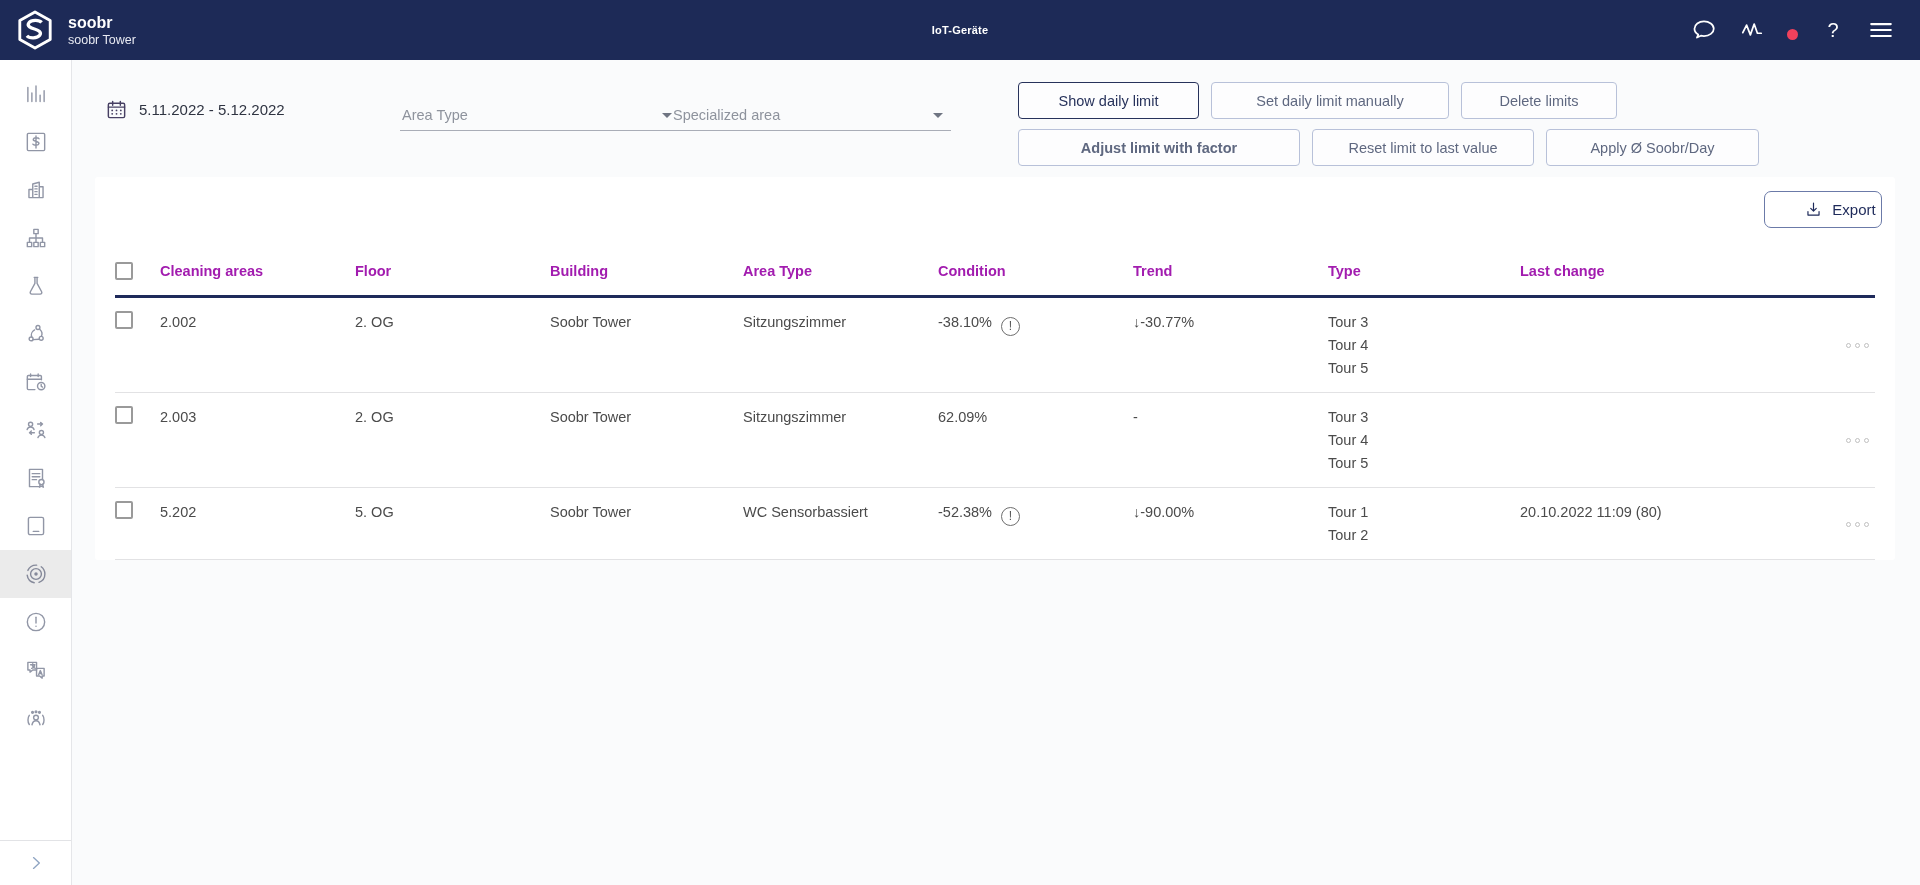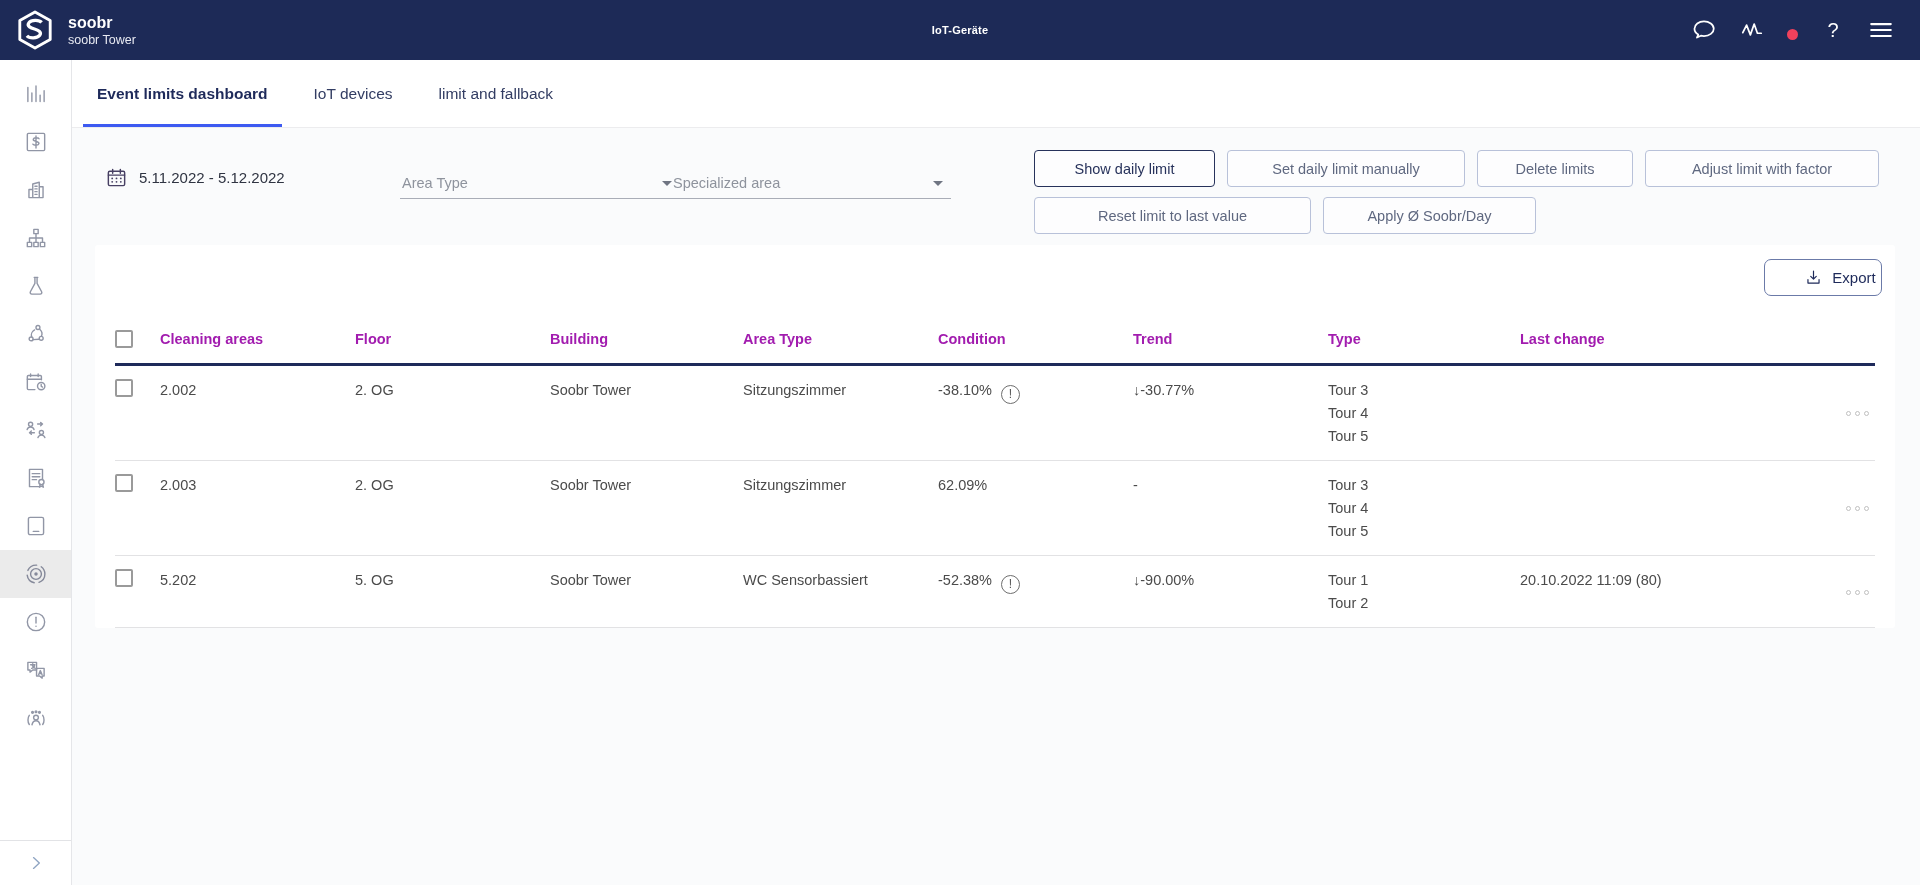--- a/index.html
+++ b/index.html
@@ -44,26 +44,26 @@
   .date-picker { position:absolute; left:33px; top:38px; display:flex; align-items:center; gap:11px; cursor:pointer; }
   .date-text { font-size:15px; color:#2f3442; }
   .mat-select { position:absolute; top:40px; height:31px; width:280px; border-bottom:1px solid #a9adb7;
     display:flex; align-items:center; justify-content:space-between; font-size:14.5px; color:#8e939d;
     cursor:pointer; padding:0 2px 0 2px; }
   .mat-select.s1 { left:328px; }
   .mat-select.s2 { left:599px; }
   .caret { width:0; height:0; border-left:5px solid transparent; border-right:5px solid transparent;
     border-top:5px solid #6f7582; margin-right:6px; }
 
-  .btn-block { position:absolute; top:22px; right:41px; width:845px; display:flex; flex-wrap:wrap;
+  .btn-block { position:absolute; top:22px; right:57px; width:845px; display:flex; flex-wrap:wrap;
     column-gap:12px; row-gap:10px; }
   .act-btn { height:37px; background:#fdfdfe; border:1px solid #b8c1d9; border-radius:4px;
     color:#5f6880; font-size:14.5px; font-family:inherit; cursor:pointer; padding:0 6px; }
   .act-btn.active { border:1px solid #27325b; color:#27325b; }
-  .w1{width:181px;} .w2{width:238px;} .w3{width:156px;} .w4{width:234px;} .w5{width:277px;} .w6{width:213px;}
+  .w1{width:181px;} .w2{width:238px;} .w3{width:156px;} .w4{width:282px;font-weight:bold;} .w5{width:222px;} .w6{width:213px;}
 
   
   .card { margin:0 25px 0 23px; width:1800px; background:#fff; border-radius:3px; padding:0 20px 0 20px; }
   .export-row { height:53px; display:flex; justify-content:flex-end; align-items:flex-end; padding-right:-2px; }
   .export-btn { height:37px; width:118px; display:flex; align-items:center; justify-content:center; gap:9px;
     background:#fff; border:1px solid #6b7aa8; border-radius:7px; color:#1e2a5a; font-size:15px;
     font-family:inherit; cursor:pointer; margin-bottom:2px; margin-right:-7px;padding-left:34px; }
 
   table.data { width:1760px; border-collapse:collapse; table-layout:fixed; margin-top:24px; }
   th { text-align:left; font-size:14.5px; font-weight:700; color:#a21caf; padding:6px 0 14px 0;
@@ -226,31 +226,20 @@
   <div class="side-spacer"></div>
   <div class="side-expand">
     <svg viewBox="0 0 24 24" fill="none" stroke="currentColor" stroke-width="1.6" stroke-linecap="round" stroke-linejoin="round" width="20" height="20">
       <path d="M9 5.5l7 6.5-7 6.5"></path>
     </svg>
   </div>
 </div>
 
 <div class="main">
 
-  <div class="tabbar">
-    <div class="tab active">
-      <span>Event limits dashboard</span>
-    </div>
-    <div class="tab">
-      <span>IoT devices</span>
-    </div>
-    <div class="tab">
-      <span>limit and fallback</span>
-    </div>
-  </div>
 
   <div class="filter-section">
     <div class="date-picker">
       <svg viewBox="0 0 24 24" fill="none" stroke="#474063" stroke-width="1.5" stroke-linecap="round" stroke-linejoin="round" width="23" height="23">
         <rect x="3.5" y="5.5" width="17" height="15" rx="1.5"></rect>
         <path d="M8 3.5v4M16 3.5v4M3.5 9.5h17"></path>
         <path d="M7.5 13h.01M12 13h.01M16.5 13h.01M7.5 16.5h.01M12 16.5h.01M16.5 16.5h.01" stroke-width="1.9"></path>
       </svg>
       <span class="date-text">5.11.2022 - 5.12.2022</span>
     </div>

